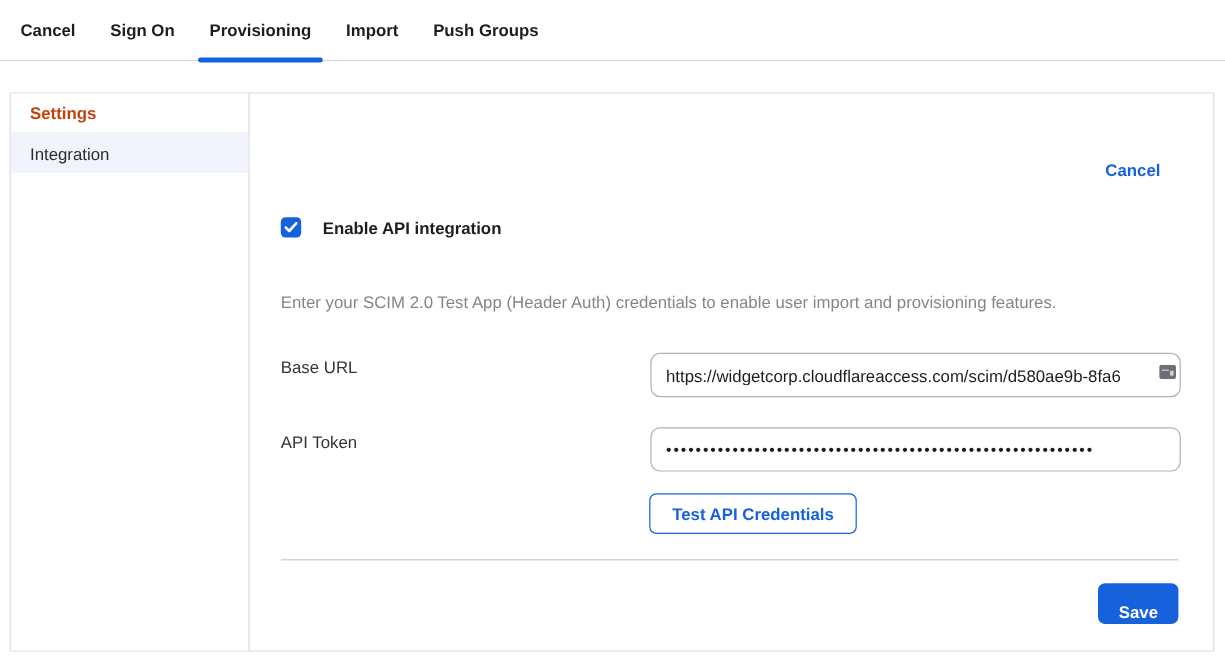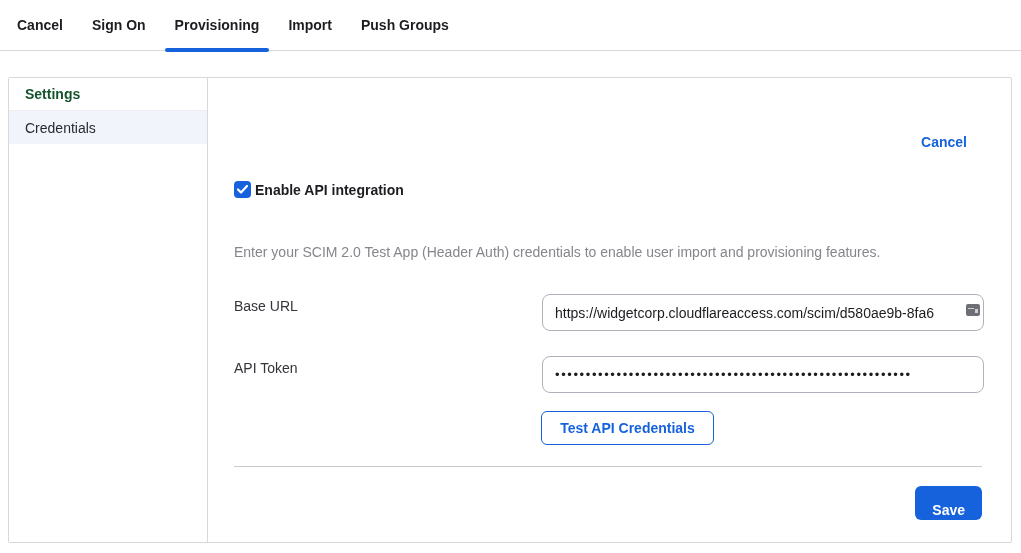--- a/index.html
+++ b/index.html
@@ -59,21 +59,21 @@
     border-right: 1px solid #d8d8dc;
     background: #fff;
   }
   .sidebar-header {
     height: 33px;
     display: flex;
     align-items: center;
     padding-left: 16px;
     font-size: 14px;
     font-weight: bold;
-    color: #14532d;
+    color: #c2410c;
     border-bottom: 1px solid #efeff3;
   }
   .sidebar-item {
     height: 33px;
     display: flex;
     align-items: center;
     padding-left: 16px;
     font-size: 14px;
     color: #2a2a2e;
     cursor: pointer;
@@ -88,21 +88,21 @@
     font-weight: bold;
     color: #1662dd;
     cursor: pointer;
     line-height: 14px;
   }
   .checkbox-row {
     position: absolute;
     top: 103px; left: 225px;
     display: flex;
     align-items: center;
-    gap: 4px;
+    gap: 18px;
   }
   .checkbox {
     width: 17px; height: 17px;
     border-radius: 4px;
     background: #1662dd;
     display: flex;
     align-items: center;
     justify-content: center;
     cursor: pointer;
   }
@@ -194,21 +194,21 @@
   <div class="tab active">Provisioning</div>
   <div class="tab">Import</div>
   <div class="tab">Push Groups</div>
 </div>
 
 <div class="panel">
 
   <div class="sidebar">
     <div class="sidebar-header">Settings</div>
     <div class="sidebar-item selected">
-      <span>Credentials</span>
+      <span>Integration</span>
     </div>
   </div>
 
   <span class="cancel-link">Cancel</span>
 
   <div class="checkbox-row">
     <span class="checkbox" role="checkbox" aria-checked="true">
       <svg width="11" height="9" viewBox="0 0 11 9">
         <polyline points="1,4.5 4,7.5 10,1" fill="none" stroke="#ffffff" stroke-width="2.2" stroke-linecap="round" stroke-linejoin="round"></polyline>
       </svg>

